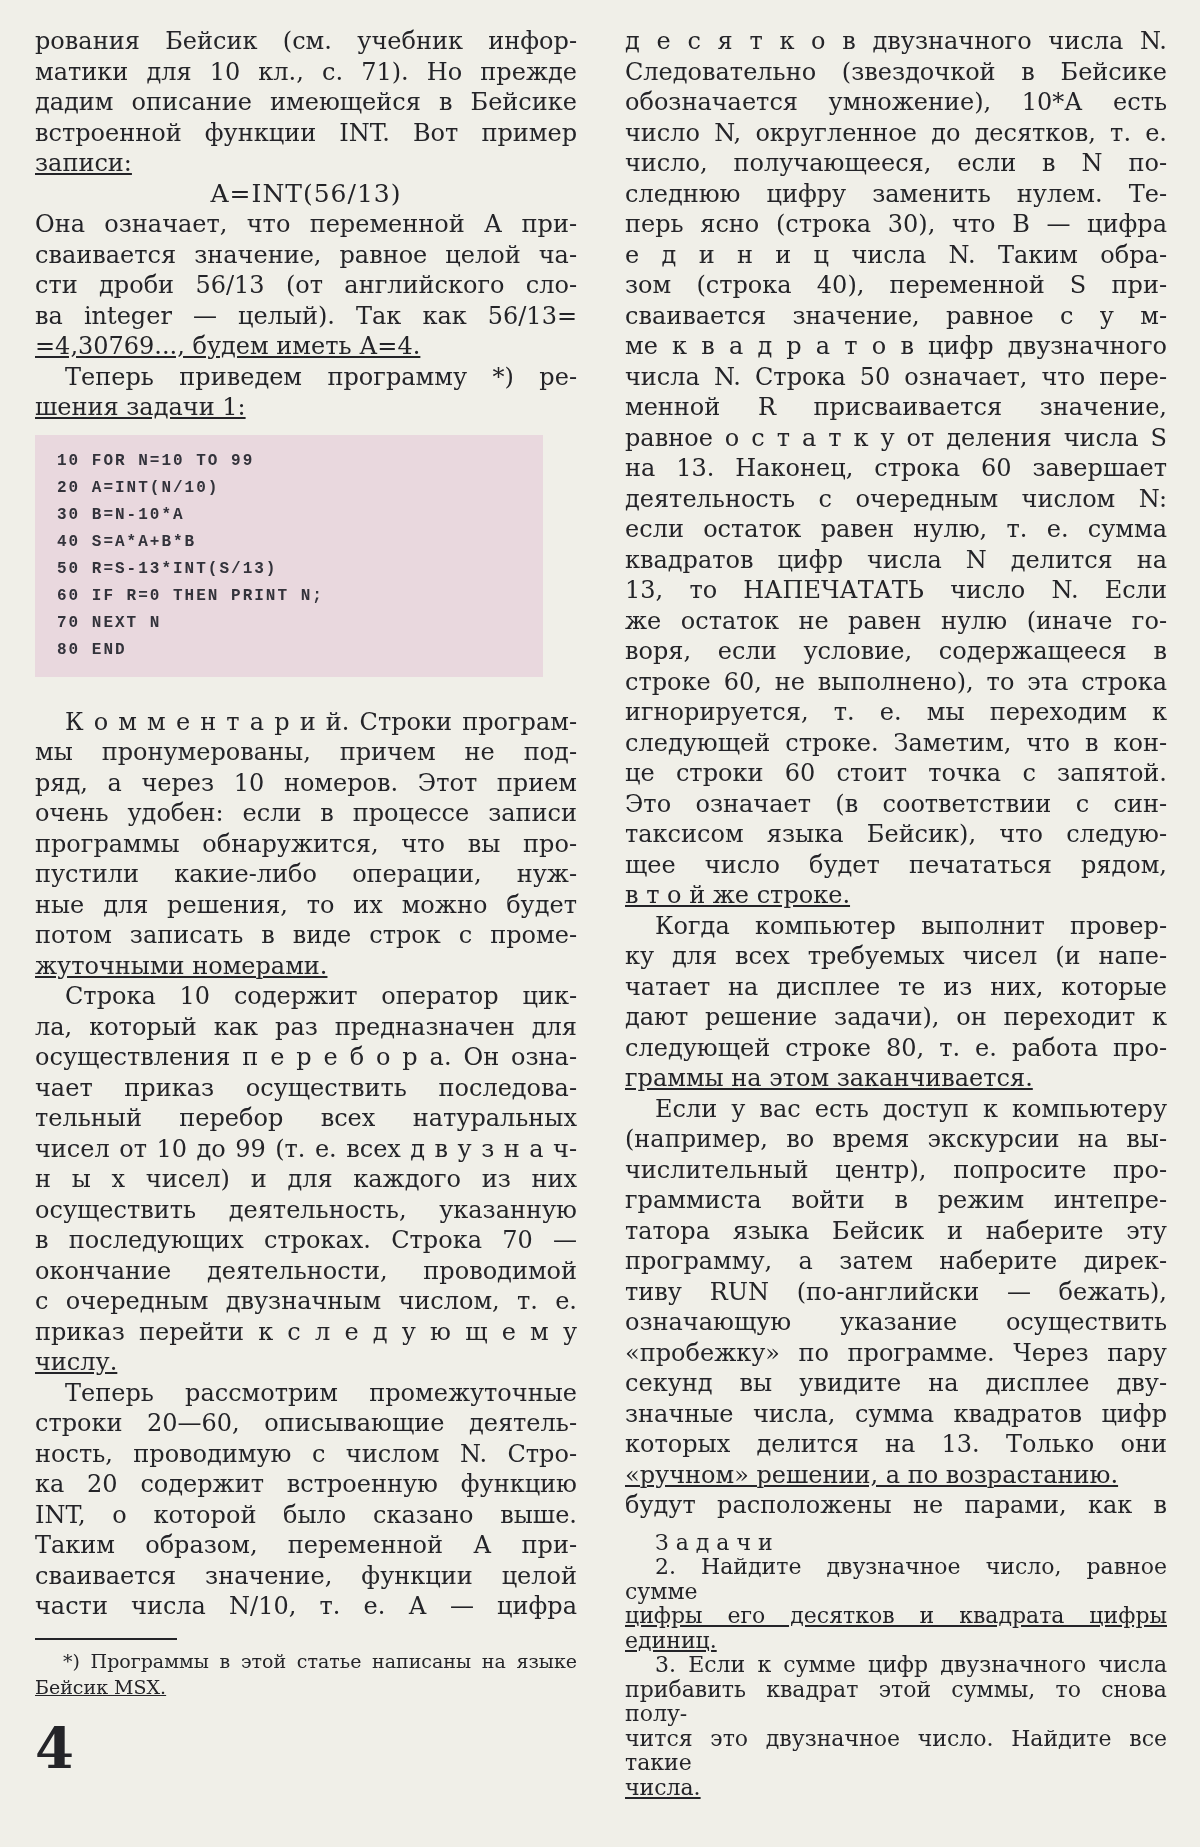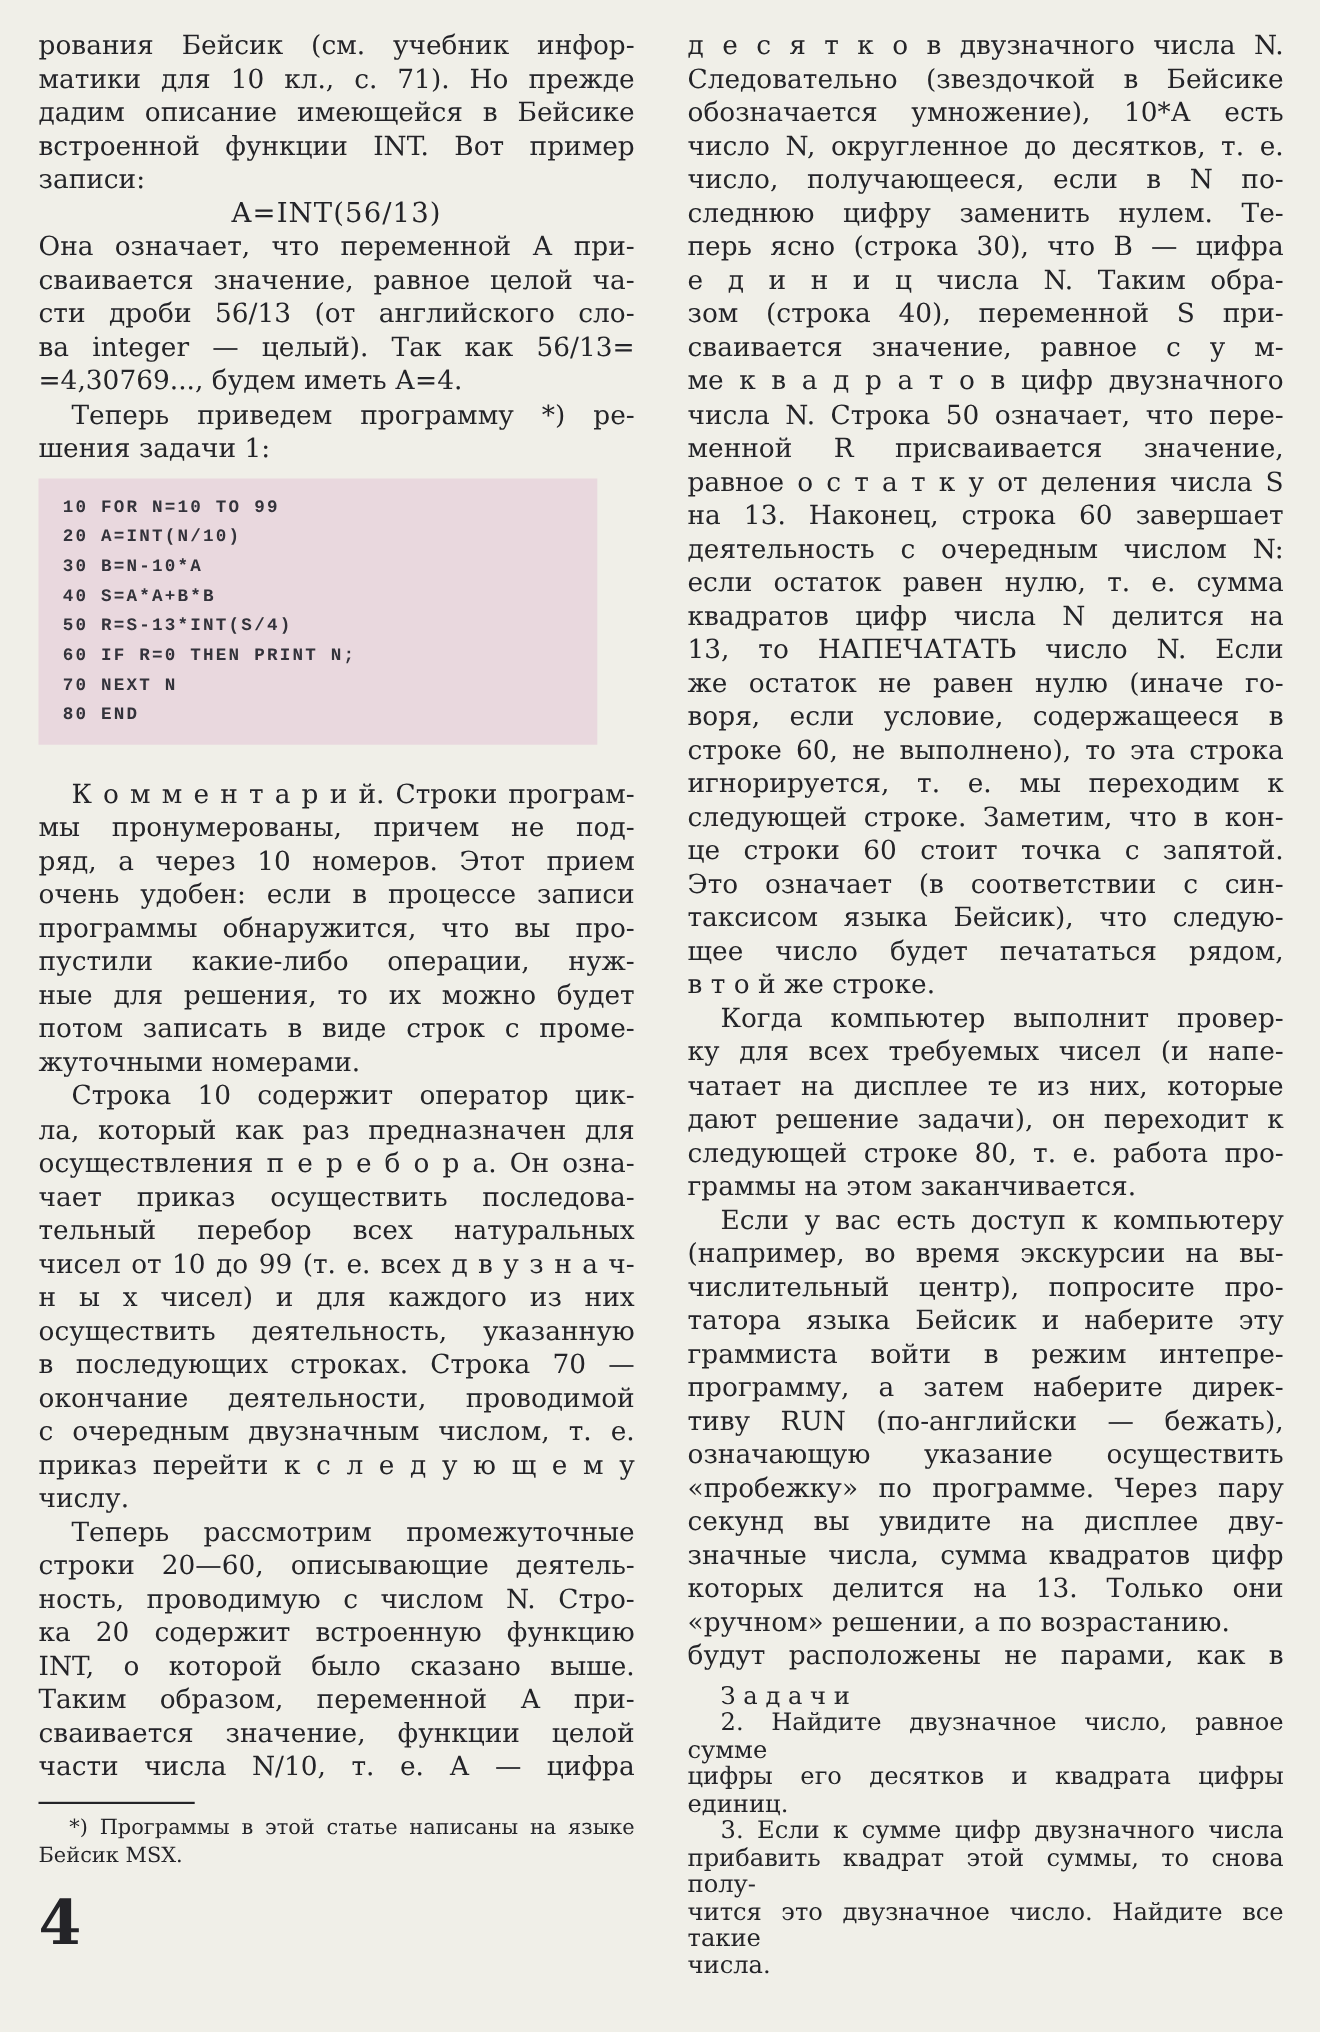--- a/index.html
+++ b/index.html
@@ -12,21 +12,21 @@
     overflow: hidden;
   }
   .page { position: absolute; inset: 0; }
   .columns {
     position: absolute; left: 35px; top: 26px; width: 1132px;
     display: flex; gap: 48px;
   }
   .col { width: 550px; font-size: 24px; line-height: 30.5px; }
   .par { margin: 0; }
   .line { text-align: justify; text-align-last: justify; }
-  .line.ragged { text-align-last: left; }
+  .line.ragged { text-align-last: left; text-decoration: underline; }
   .par.indent .line:first-child { text-indent: 30px; }
   .it { }
 
   .formula {
     text-align: center; text-align-last: center;
     font-size: 25px; letter-spacing: 1px; line-height: 30.5px;
   }
 
   .code-block {
     margin: 12px 0 30px 0;
@@ -86,21 +86,21 @@
       <div class="par indent">
           <div class="line"><span>Теперь приведем программу *) ре-</span></div>
           <div class="line ragged"><span>шения задачи 1:</span></div>
         </div>
 
       <div class="code-block">
           <div class="line"><span>10 FOR N=10 TO 99</span></div>
           <div class="line"><span>20 A=INT(N/10)</span></div>
           <div class="line"><span>30 B=N-10*A</span></div>
           <div class="line"><span>40 S=A*A+B*B</span></div>
-          <div class="line"><span>50 R=S-13*INT(S/4)</span></div>
+          <div class="line"><span>50 R=S-13*INT(S/13)</span></div>
           <div class="line"><span>60 IF R=0 THEN PRINT N;</span></div>
           <div class="line"><span>70 NEXT N</span></div>
           <div class="line"><span>80 END</span></div>
         </div>
 
       <div class="par indent">
           <div class="line"><span>К о м м е н т а р и й. Строки програм-</span></div>
           <div class="line"><span>мы пронумерованы, причем не под-</span></div>
           <div class="line"><span>ряд, а через 10 номеров. Этот прием</span></div>
           <div class="line"><span>очень удобен: если в процессе записи</span></div>
@@ -186,22 +186,22 @@
           <div class="line"><span>чатает на дисплее те из них, которые</span></div>
           <div class="line"><span>дают решение задачи), он переходит к</span></div>
           <div class="line"><span>следующей строке 80, т. е. работа про-</span></div>
           <div class="line ragged"><span>граммы на этом заканчивается.</span></div>
         </div>
 
       <div class="par indent">
           <div class="line"><span>Если у вас есть доступ к компьютеру</span></div>
           <div class="line"><span>(например, во время экскурсии на вы-</span></div>
           <div class="line"><span>числительный центр), попросите про-</span></div>
+          <div class="line"><span>граммиста войти в режим интепре-</span></div>
           <div class="line"><span>татора языка Бейсик и наберите эту</span></div>
-          <div class="line"><span>граммиста войти в режим интепре-</span></div>
           <div class="line"><span>программу, а затем наберите дирек-</span></div>
           <div class="line"><span>тиву RUN (по-английски — бежать),</span></div>
           <div class="line"><span>означающую указание осуществить</span></div>
           <div class="line"><span>«пробежку» по программе. Через пару</span></div>
           <div class="line"><span>секунд вы увидите на дисплее дву-</span></div>
           <div class="line"><span>значные числа, сумма квадратов цифр</span></div>
           <div class="line"><span>которых делится на 13. Только они</span></div>
           <div class="line ragged"><span>«ручном» решении, а по возрастанию.</span></div>
           <div class="line"><span>будут расположены не парами, как в</span></div>
         </div>

